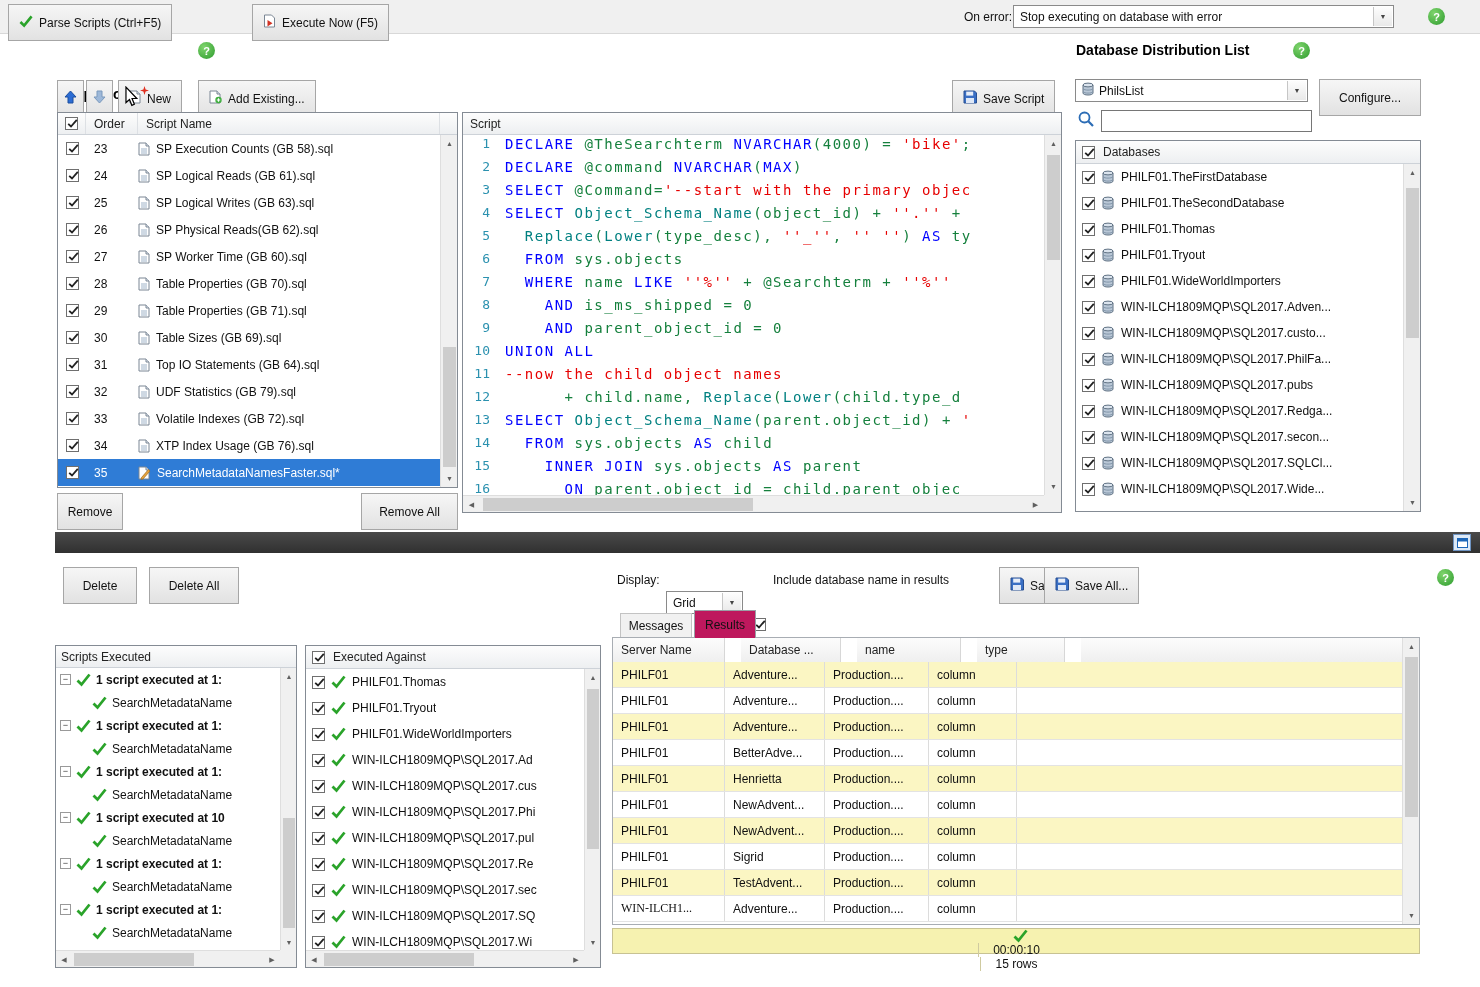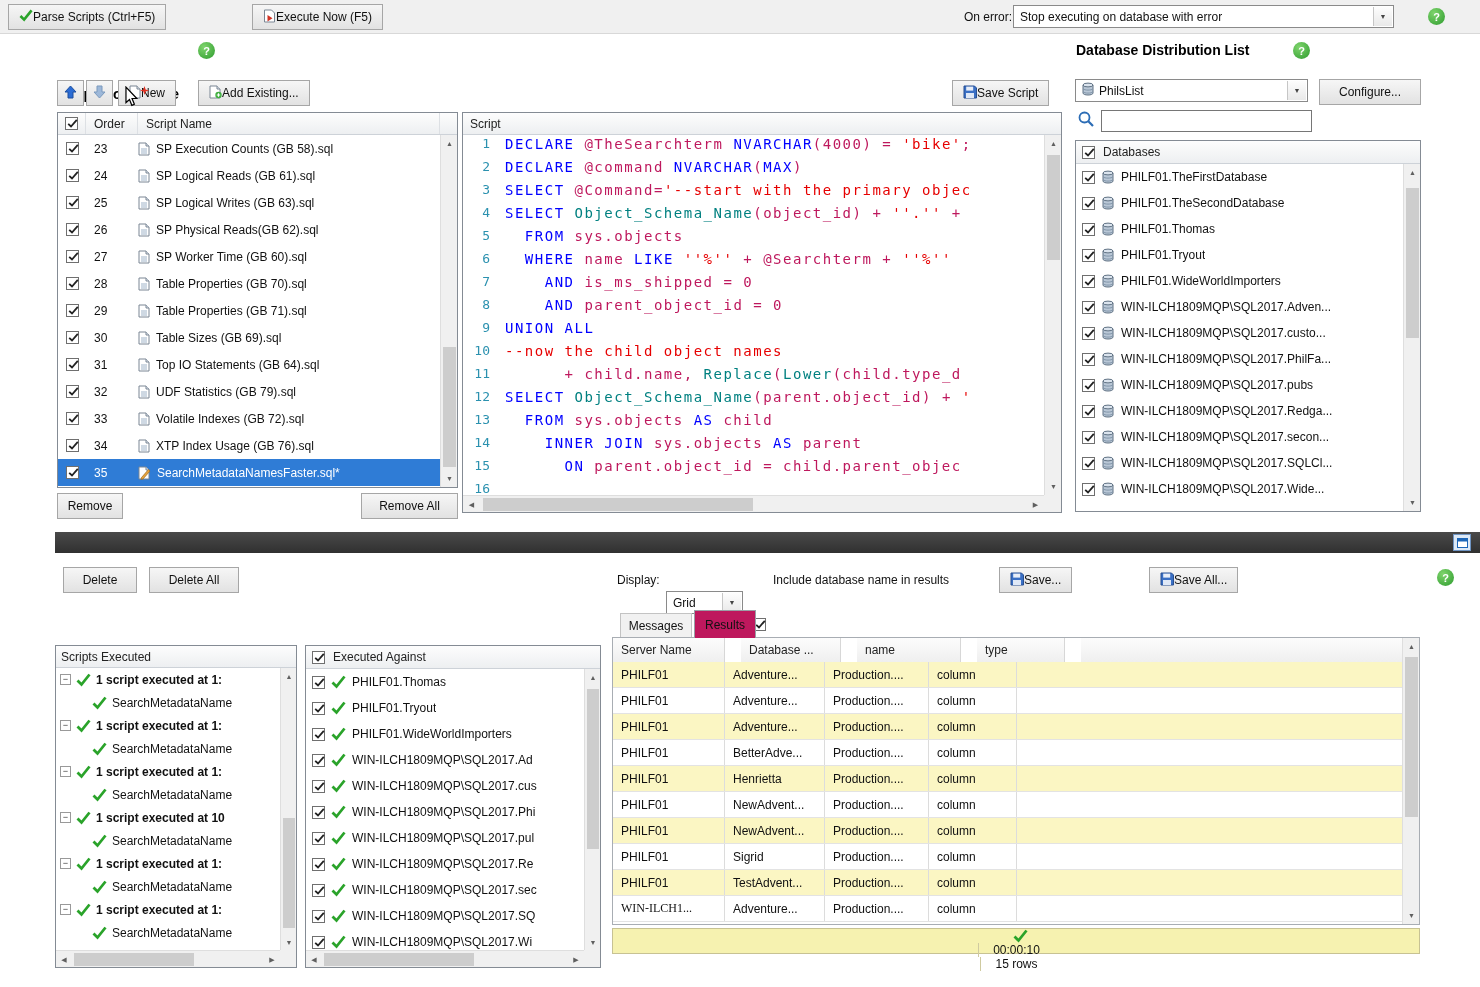--- a/index.html
+++ b/index.html
@@ -1,39 +1,39 @@
 <!DOCTYPE html>
 <html><head>
 <meta charset="utf-8">
 <style>
 *{margin:0;padding:0;box-sizing:border-box;}
 html,body{width:1480px;height:987px;}
 body{font-family:"Liberation Sans",sans-serif;font-size:12px;color:#111;background:#fff;}
 #app{position:relative;width:1480px;height:987px;background:#fff;overflow:hidden;}
 .abs{position:absolute;}
 #topbar{left:0;top:0;width:1480px;height:34px;background:#f0f0f0;border-bottom:1px solid #d8d8d8;}
-.btn{display:flex;align-items:center;height:26px;padding:0 10px;background:linear-gradient(#f6f6f6,#e2e2e2);border:1px solid #a6a6a6;font-size:12px;white-space:nowrap;color:#111;}
+.btn{display:flex;align-items:center;gap:6px;height:37px;padding:0 10px;background:linear-gradient(#f6f6f6,#e2e2e2);border:1px solid #a6a6a6;font-size:12px;white-space:nowrap;color:#111;}
 .icon-btn{width:27px;justify-content:center;padding:0;}
 .help{width:17px;height:17px;border-radius:9px;background:radial-gradient(circle at 35% 30%,#7ed46c,#2e9b2e);color:#fff;font-weight:bold;font-size:11px;display:flex;align-items:center;justify-content:center;}
 .title{font-size:14px;font-weight:bold;color:#000;}
 .combo{display:flex;align-items:center;gap:5px;background:#fff;border:1px solid #8a8a8a;height:23px;position:relative;padding-left:6px;font-size:12px;}
 .combo .chev{position:absolute;right:1px;top:1px;bottom:1px;width:19px;background:linear-gradient(#fdfdfd,#e9e9e9);border-left:1px solid #c6c6c6;display:flex;align-items:center;justify-content:center;font-size:7px;color:#444;}
 .panel{position:absolute;border:1px solid #848b94;background:#fff;overflow:hidden;}
 .phead{position:absolute;left:0;top:0;right:0;background:linear-gradient(#fdfdfd,#edeff1);border-bottom:1px solid #cdd2d8;display:flex;align-items:center;color:#222;}
 .hsep{border-right:1px solid #dde0e4;height:100%;display:flex;align-items:center;}
 .cb{width:13px;height:13px;background:#fff;border:1px solid #6f6f6f;display:inline-block;position:relative;flex:none;}
 .cb svg{position:absolute;left:-1px;top:-2px;}
 .chk{display:inline-block;width:15px;height:14px;flex:none;}
 .row{display:flex;align-items:center;}
 .slrow{height:27px;gap:0;}
 .slrow .c1{width:28px;display:flex;justify-content:center;}
 .slrow .c2{width:52px;padding-left:8px;}
 .slrow .c3{display:flex;align-items:center;gap:6px;flex:1;overflow:hidden;}
 .sel{background:#2f7cd6;color:#fff;}
-.tk-k{color:#0000ff;} .tk-s{color:#e60000;} .tk-f{color:#008080;} .tk-p{color:#be185d;}
+.tk-k{color:#0000ff;} .tk-s{color:#e60000;} .tk-f{color:#008080;} .tk-p{color:#15803d;}
 .gln{height:23px;line-height:23px;text-align:right;padding-right:7px;color:#2b91af;font:13px "DejaVu Sans Mono",monospace;}
 .cl{height:23px;line-height:23px;white-space:pre;font:14px "DejaVu Sans Mono",monospace;letter-spacing:1.5px;}
 .sb-v{position:absolute;background:#f0f0f0;border-left:1px solid #dedede;}
 .sb-h{position:absolute;background:#f0f0f0;border-top:1px solid #dedede;}
 .sb-btn{position:absolute;display:flex;align-items:center;justify-content:center;color:#5f5f5f;font-size:7px;background:#f0f0f0;}
 .sb-th{position:absolute;background:#cdcdcd;}
 .corner{position:absolute;background:#f0f0f0;}
 .ell{white-space:nowrap;overflow:hidden;}
 .dbrow{height:26px;display:flex;align-items:center;gap:7px;padding-left:6px;}
 .trow{height:23px;display:flex;align-items:center;gap:5px;}
@@ -438,20 +438,21 @@
         <div class="gln">13</div>
         <div class="gln">14</div>
         <div class="gln">15</div>
         <div class="gln">16</div>
       </div>
     <div class="abs" id="code-lines" style="left:42px;top:23px;right:17px;bottom:17px;overflow:hidden;">
         <div class="cl"><span class="tk-k">DECLARE</span><span class="tk-p"> @TheSearchterm </span><span class="tk-k">NVARCHAR</span><span class="tk-p">(4000) = </span><span class="tk-s">'bike'</span><span class="tk-p">;</span></div>
         <div class="cl"><span class="tk-k">DECLARE</span><span class="tk-p"> @command </span><span class="tk-k">NVARCHAR</span><span class="tk-p">(</span><span class="tk-k">MAX</span><span class="tk-p">)</span></div>
         <div class="cl"><span class="tk-k">SELECT</span><span class="tk-p"> @Command=</span><span class="tk-s">'--start with the primary objec</span></div>
         <div class="cl"><span class="tk-k">SELECT</span><span class="tk-p"> </span><span class="tk-f">Object_Schema_Name</span><span class="tk-p">(object_id) + </span><span class="tk-s">''.''</span><span class="tk-p"> +</span></div>
+        <div class="cl"><span class="tk-p">  </span><span class="tk-f">Replace</span><span class="tk-p">(</span><span class="tk-f">Lower</span><span class="tk-p">(type_desc), </span><span class="tk-s">''_''</span><span class="tk-p">, </span><span class="tk-s">'' ''</span><span class="tk-p">) </span><span class="tk-k">AS</span><span class="tk-p"> ty</span></div>
         <div class="cl"><span class="tk-p">  </span><span class="tk-k">FROM</span><span class="tk-p"> sys.objects</span></div>
         <div class="cl"><span class="tk-p">  </span><span class="tk-k">WHERE</span><span class="tk-p"> name </span><span class="tk-k">LIKE</span><span class="tk-p"> </span><span class="tk-s">''%''</span><span class="tk-p"> + @Searchterm + </span><span class="tk-s">''%''</span></div>
         <div class="cl"><span class="tk-p">    </span><span class="tk-k">AND</span><span class="tk-p"> is_ms_shipped = 0</span></div>
         <div class="cl"><span class="tk-p">    </span><span class="tk-k">AND</span><span class="tk-p"> parent_object_id = 0</span></div>
         <div class="cl"><span class="tk-k">UNION ALL</span></div>
         <div class="cl"><span class="tk-s">--now the child object names</span></div>
         <div class="cl"><span class="tk-p">      + child.name, </span><span class="tk-f">Replace</span><span class="tk-p">(</span><span class="tk-f">Lower</span><span class="tk-p">(child.type_d</span></div>
         <div class="cl"><span class="tk-k">SELECT</span><span class="tk-p"> </span><span class="tk-f">Object_Schema_Name</span><span class="tk-p">(parent.object_id) + </span><span class="tk-s">'</span></div>
         <div class="cl"><span class="tk-p">  </span><span class="tk-k">FROM</span><span class="tk-p"> sys.objects </span><span class="tk-k">AS</span><span class="tk-p"> child</span></div>
         <div class="cl"><span class="tk-p">    </span><span class="tk-k">INNER JOIN</span><span class="tk-p"> sys.objects </span><span class="tk-k">AS</span><span class="tk-p"> parent</span></div>
@@ -729,21 +730,21 @@
       </svg></span>
   <span class="abs" style="left:773px;top:573px;">Include database name in results</span>
   <button class="btn abs" style="left:999px;top:567px;">
     <span><svg width="14" height="14" viewBox="0 0 14 14">
           <path d="M1 1 h10.5 l2 2 v10 H1 Z" fill="#3a6fc4" stroke="#274f92"></path>
           <rect x="3.2" y="1.6" width="7" height="4" fill="#e8eef8"></rect>
           <rect x="3" y="8" width="8" height="5" fill="#dfe8f6"></rect>
         </svg></span>
     <span>Save...</span>
   </button>
-  <button class="btn abs" style="left:1149px;top:567px;">
+  <button class="btn abs" style="left:1044px;top:567px;">
     <span><svg width="14" height="14" viewBox="0 0 14 14">
           <path d="M1 1 h10.5 l2 2 v10 H1 Z" fill="#3a6fc4" stroke="#274f92"></path>
           <rect x="3.2" y="1.6" width="7" height="4" fill="#e8eef8"></rect>
           <rect x="3" y="8" width="8" height="5" fill="#dfe8f6"></rect>
         </svg></span>
     <span>Save All...</span>
   </button>
   <span class="help abs" style="left:1437px;top:569px;">?</span>
 
   

